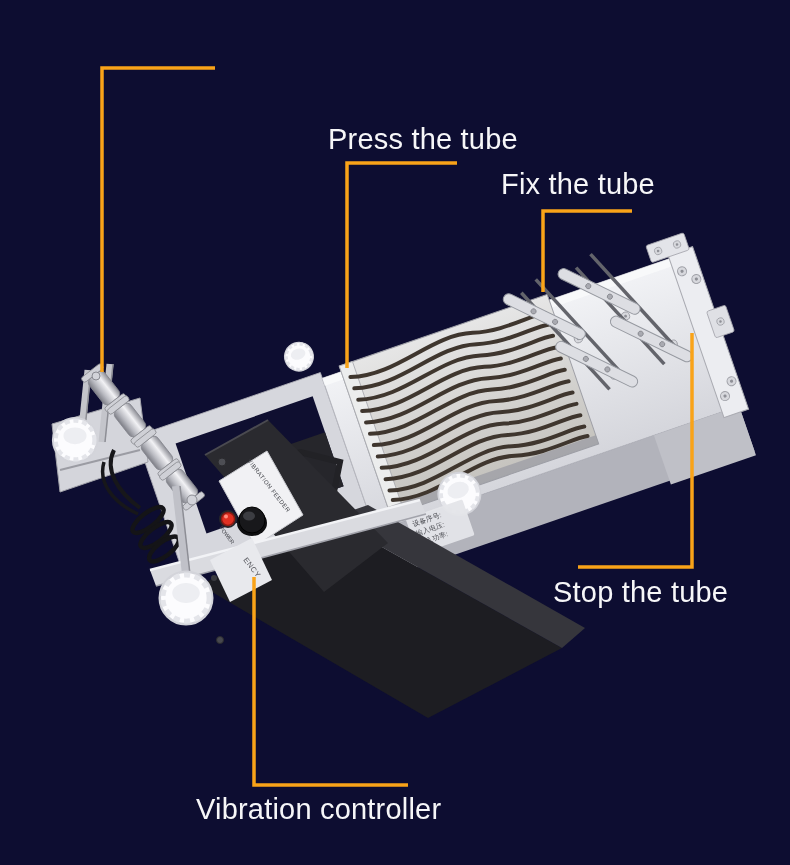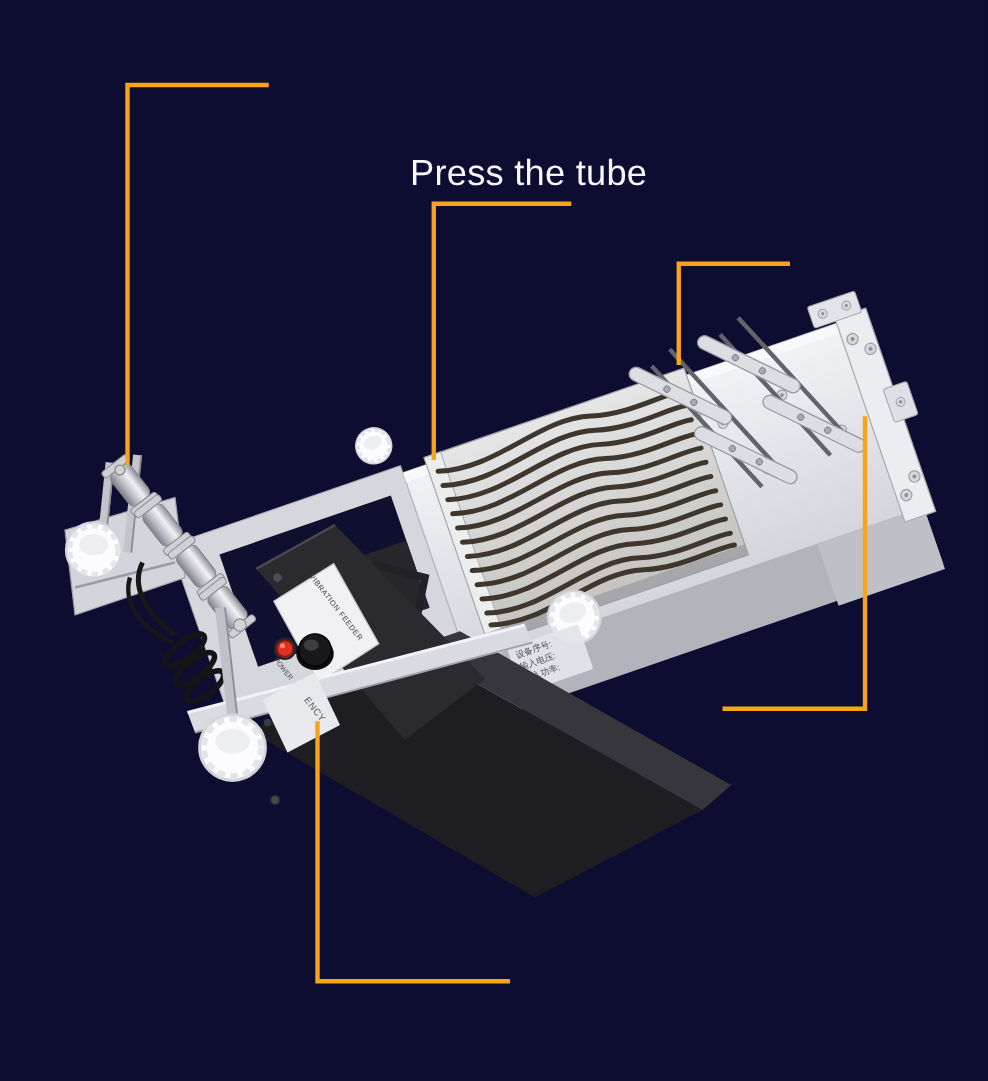--- a/index.html
+++ b/index.html
@@ -196,14 +196,17 @@
   <g fill="none" stroke="#F9A318" stroke-width="3.5">
     <polyline points="215,68 102,68 102,372"></polyline>
     <polyline points="457,163 347,163 347,368"></polyline>
     <polyline points="632,211 543,211 543,292"></polyline>
     <polyline points="578,567 692,567 692,333"></polyline>
     <polyline points="408,785 254,785 254,577"></polyline>
   </g>
 </svg>
 
 <div class="label" style="left:316px;top:123px;margin-left:12px;">Press the tube</div>
+<div class="label" style="left:501px;top:168px;">Fix the tube</div>
+<div class="label" style="left:553px;top:576px;">Stop the tube</div>
+<div class="label" style="left:196px;top:793px;">Vibration controller</div>
 
 </div>
 
 </body></html>

